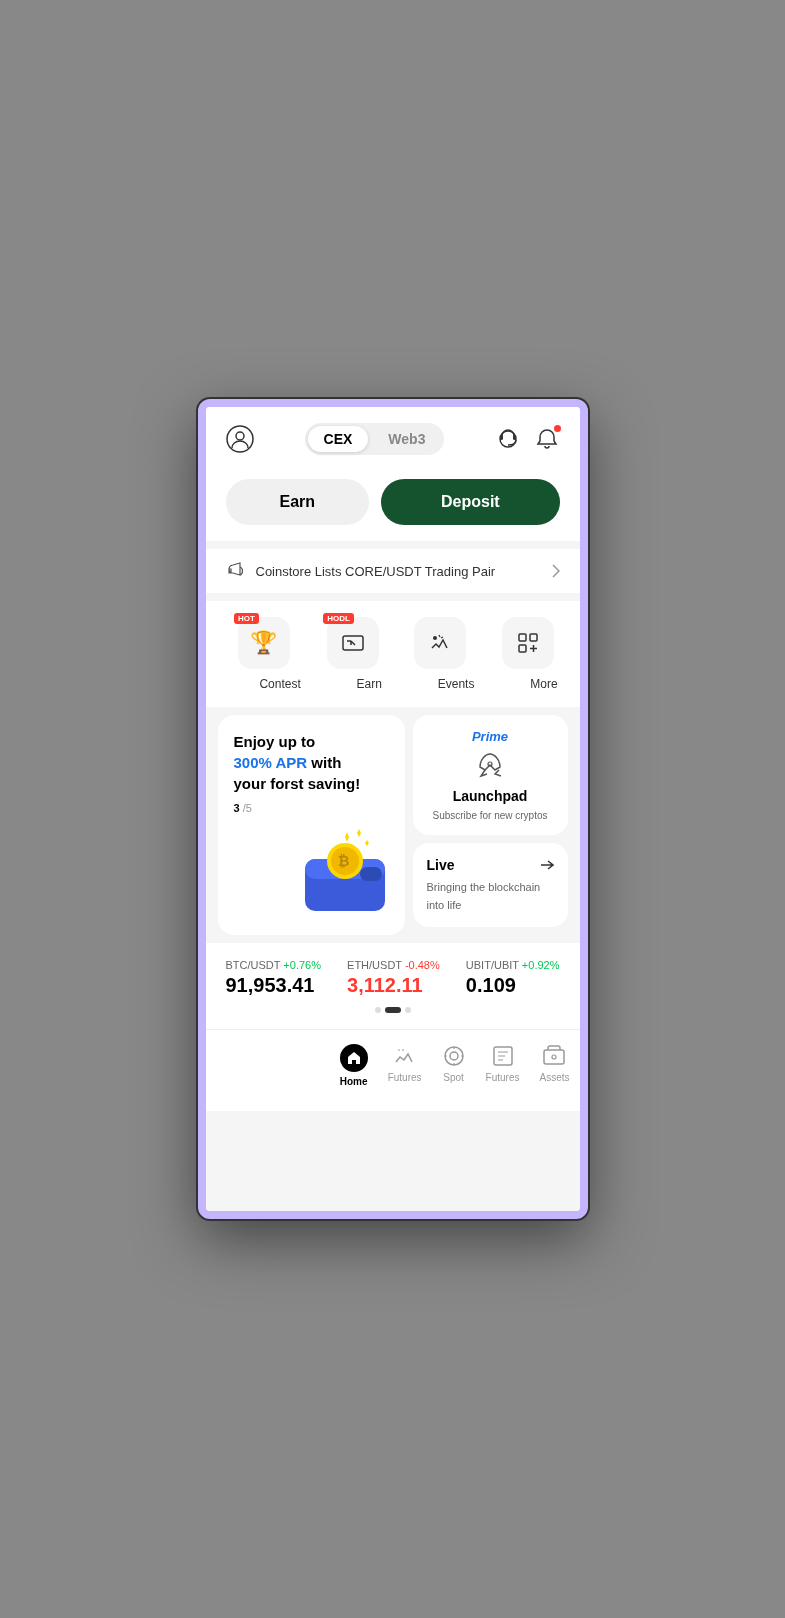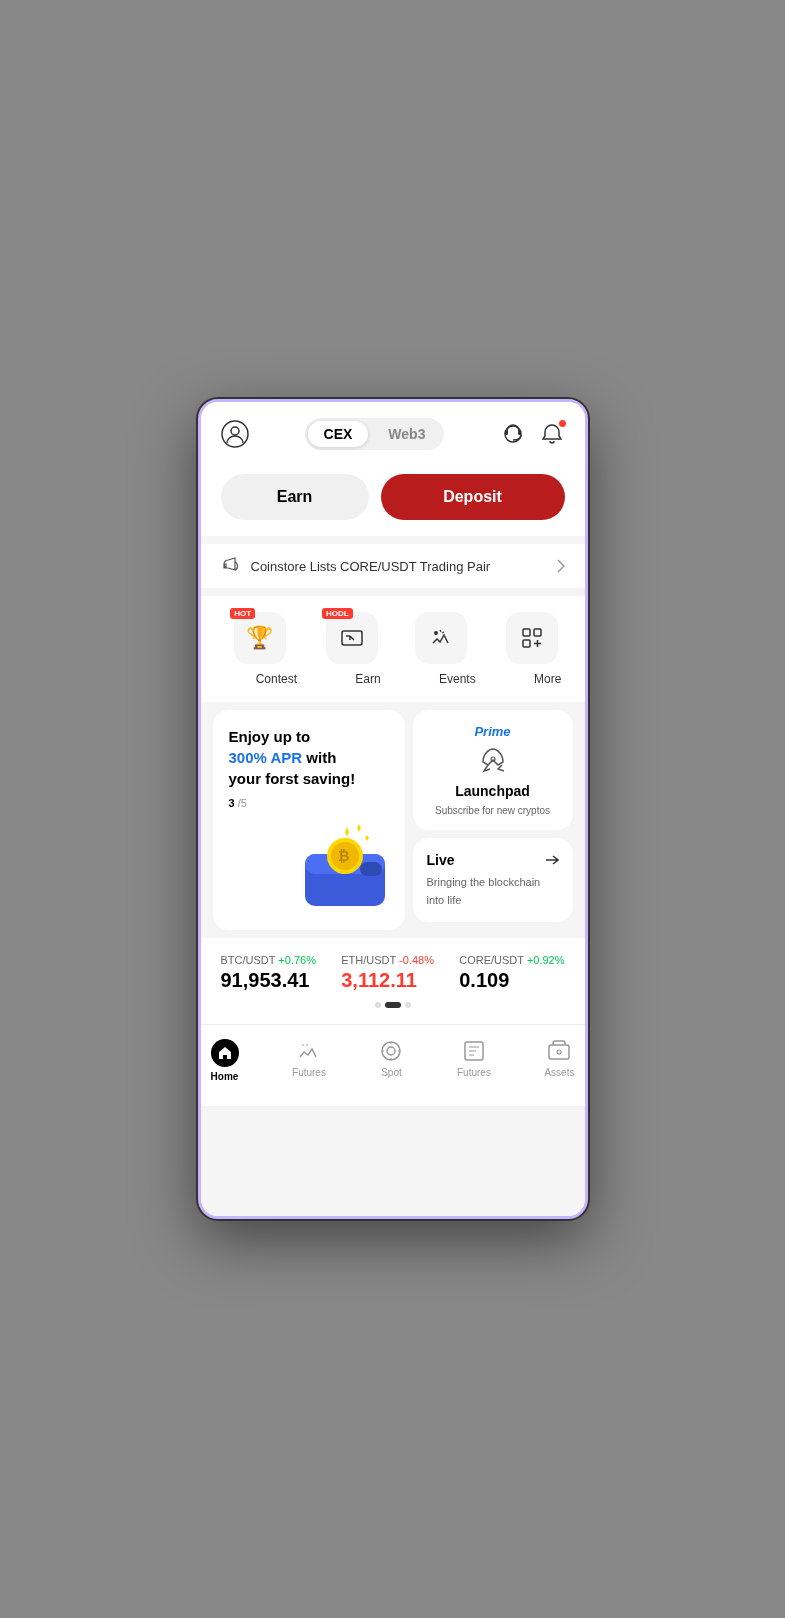--- a/index.html
+++ b/index.html
@@ -8,22 +8,22 @@
       display: flex;
       justify-content: center;
       align-items: center;
       min-height: 100vh;
       font-family: -apple-system, BlinkMacSystemFont, 'Segoe UI', sans-serif;
     }
     .phone-frame {
       width: 390px;
       height: 820px;
       background: #fff;
-      border-radius: 20px;
-      border: 3px solid #c4b5fd;
+      border-radius: 12px;
+      border: 8px solid #c4b5fd;
       overflow: hidden;
       position: relative;
       box-shadow: 0 0 0 2px #333, 0 20px 60px rgba(0,0,0,0.5);
     }
     .phone-screen {
       width: 100%;
       height: 100%;
       overflow-y: auto;
       overflow-x: hidden;
       background: #f5f5f5;
@@ -133,21 +133,21 @@
       border: none;
       border-radius: 30px;
       font-size: 16px;
       font-weight: 600;
       color: #000;
       cursor: pointer;
     }
     .btn-deposit {
       flex: 1.3;
       padding: 14px;
-      background: #b91c1c;
+      background: #14532d;
       border: none;
       border-radius: 30px;
       font-size: 16px;
       font-weight: 600;
       color: #fff;
       cursor: pointer;
     }
 
     
     .announcement {
@@ -358,21 +358,21 @@
       width: 16px;
       border-radius: 3px;
     }
 
     
     .bottom-nav {
       background: #fff;
       border-top: 1px solid #eee;
       padding: 10px 0 20px;
       display: flex;
-      justify-content: space-between;
+      justify-content: flex-end;
       position: sticky;
       bottom: 0;
     }
     .nav-item {
       display: flex;
       flex-direction: column;
       align-items: center;
       gap: 4px;
       cursor: pointer;
       padding: 4px 10px;
@@ -572,21 +572,21 @@
         <div class="ticker-item">
           <div class="ticker-label">
             <span>ETH/USDT </span>
             <span class="ticker-change red">-0.48%</span>
           </div>
           <div class="ticker-price red">3,112.11</div>
         </div>
 
         <div class="ticker-item">
           <div class="ticker-label">
-            <span>CORE/USDT </span>
+            <span>UBIT/UBIT </span>
             <span class="ticker-change green">+0.92%</span>
           </div>
           <div class="ticker-price">0.109</div>
         </div>
       </div>
       <div class="ticker-dots">
         <div class="dot"></div>
         <div class="dot active"></div>
         <div class="dot"></div>
       </div>

